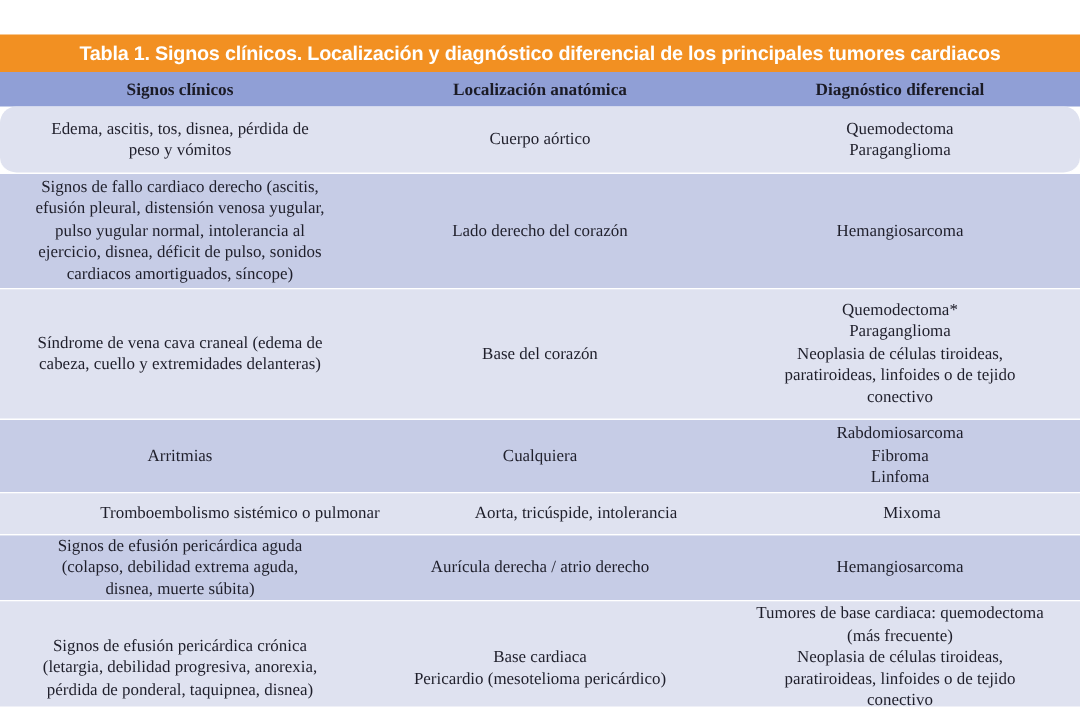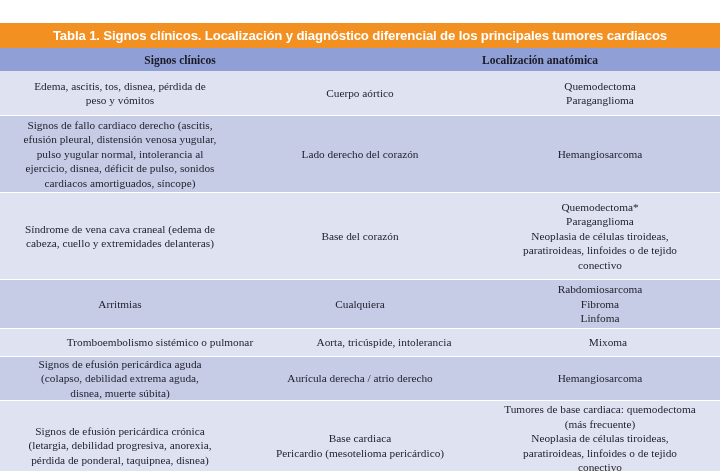--- a/index.html
+++ b/index.html
@@ -96,40 +96,41 @@
     text-align: center;
     font-size: 11.3px;
     line-height: 1.28;
     color: #1f1f2b;
     padding: 3px 8px;
     box-sizing: border-box;
     white-space: pre-line;
   }
 
   
-  #row-0 { height: 45px; }
+  #row-0 { height: 45px; border-radius: 11px; }
   #row-1 { height: 77px; justify-content: center; }
   #row-2 { height: 87px; }
   #row-3 { height: 49px; }
   #row-4 { height: 28px; padding-left: 48px; }
   #row-5 { height: 44px; }
   #row-6 { height: 89px; }
 </style>
 </head>
 <body>
 
 <div id="table-figure">
 
   <div id="title-band">
     <span class="title-text">Tabla 1. Signos clínicos. Localización y diagnóstico diferencial de los principales tumores cardiacos</span>
   </div>
 
   <div id="column-header-row">
     <div class="col-head">Signos clínicos</div>
     <div class="col-head">Localización anatómica</div>
+    <div class="col-head">Diagnóstico diferencial</div>
   </div>
 
   <div id="table-body">
 
     <div class="t-row shade-light" id="row-0">
       <div class="t-cell">Edema, ascitis, tos, disnea, pérdida de
 peso y vómitos</div>
       <div class="t-cell">Cuerpo aórtico</div>
       <div class="t-cell">Quemodectoma
 Paraganglioma</div>

